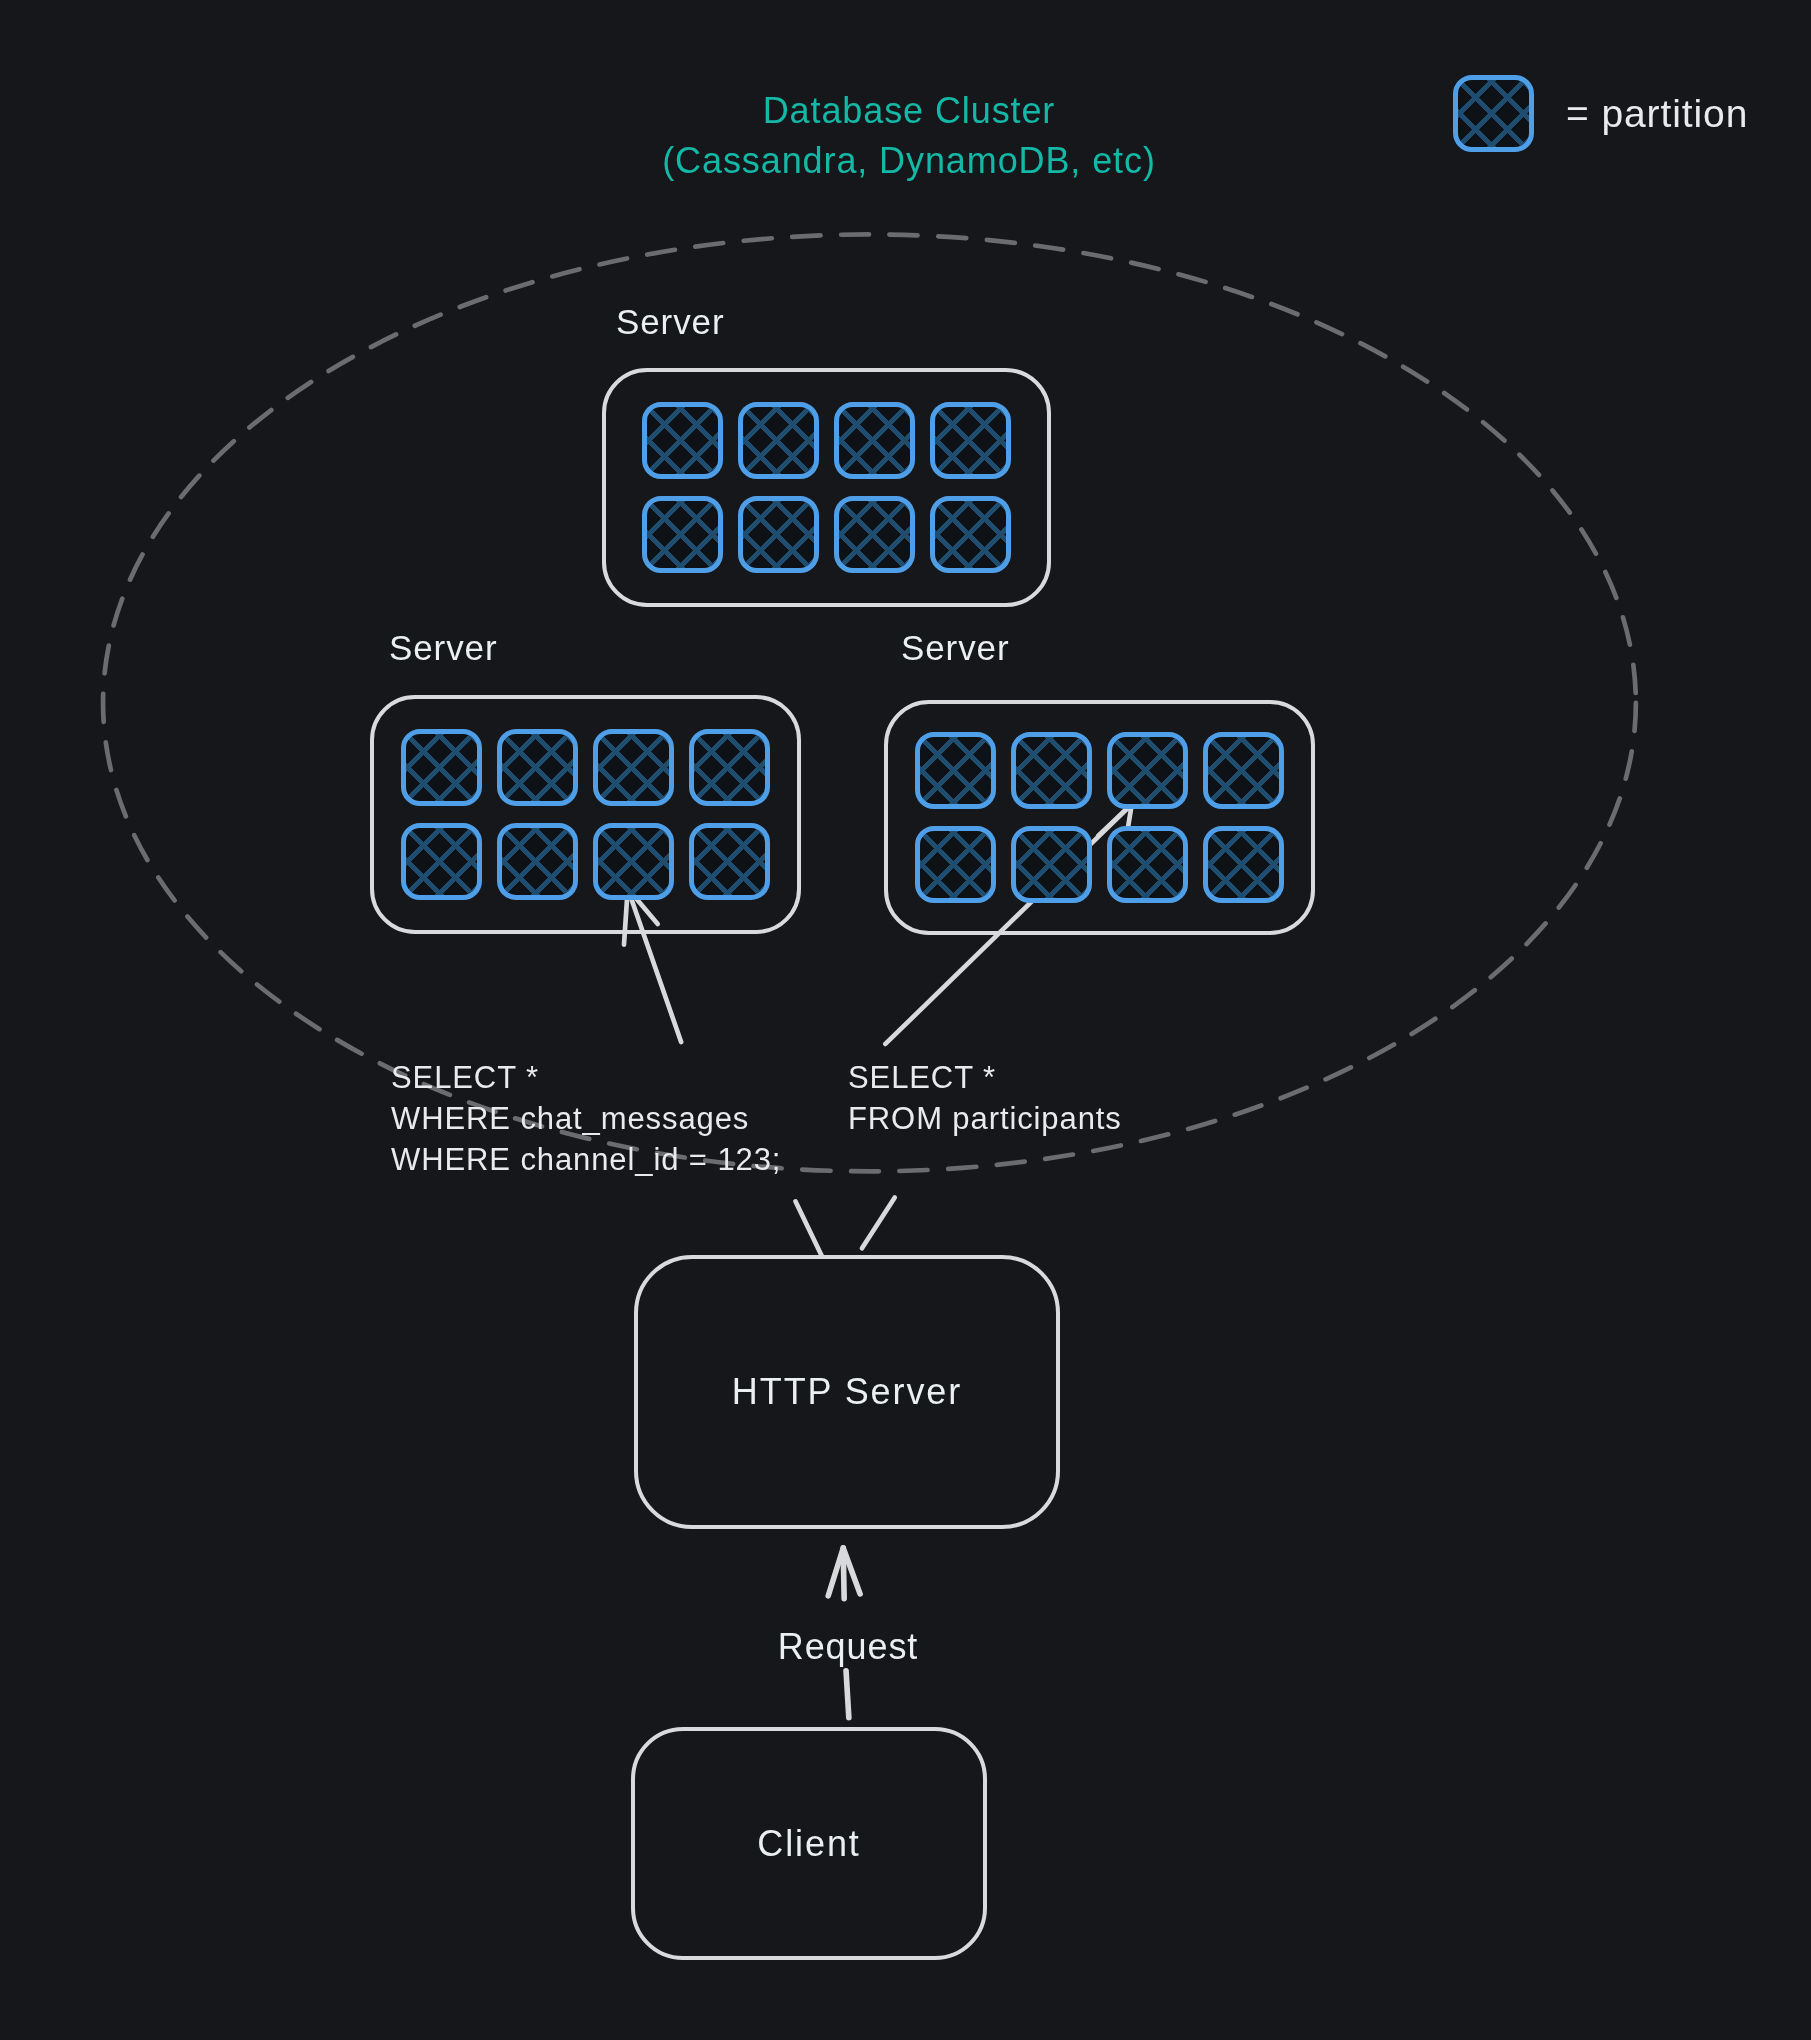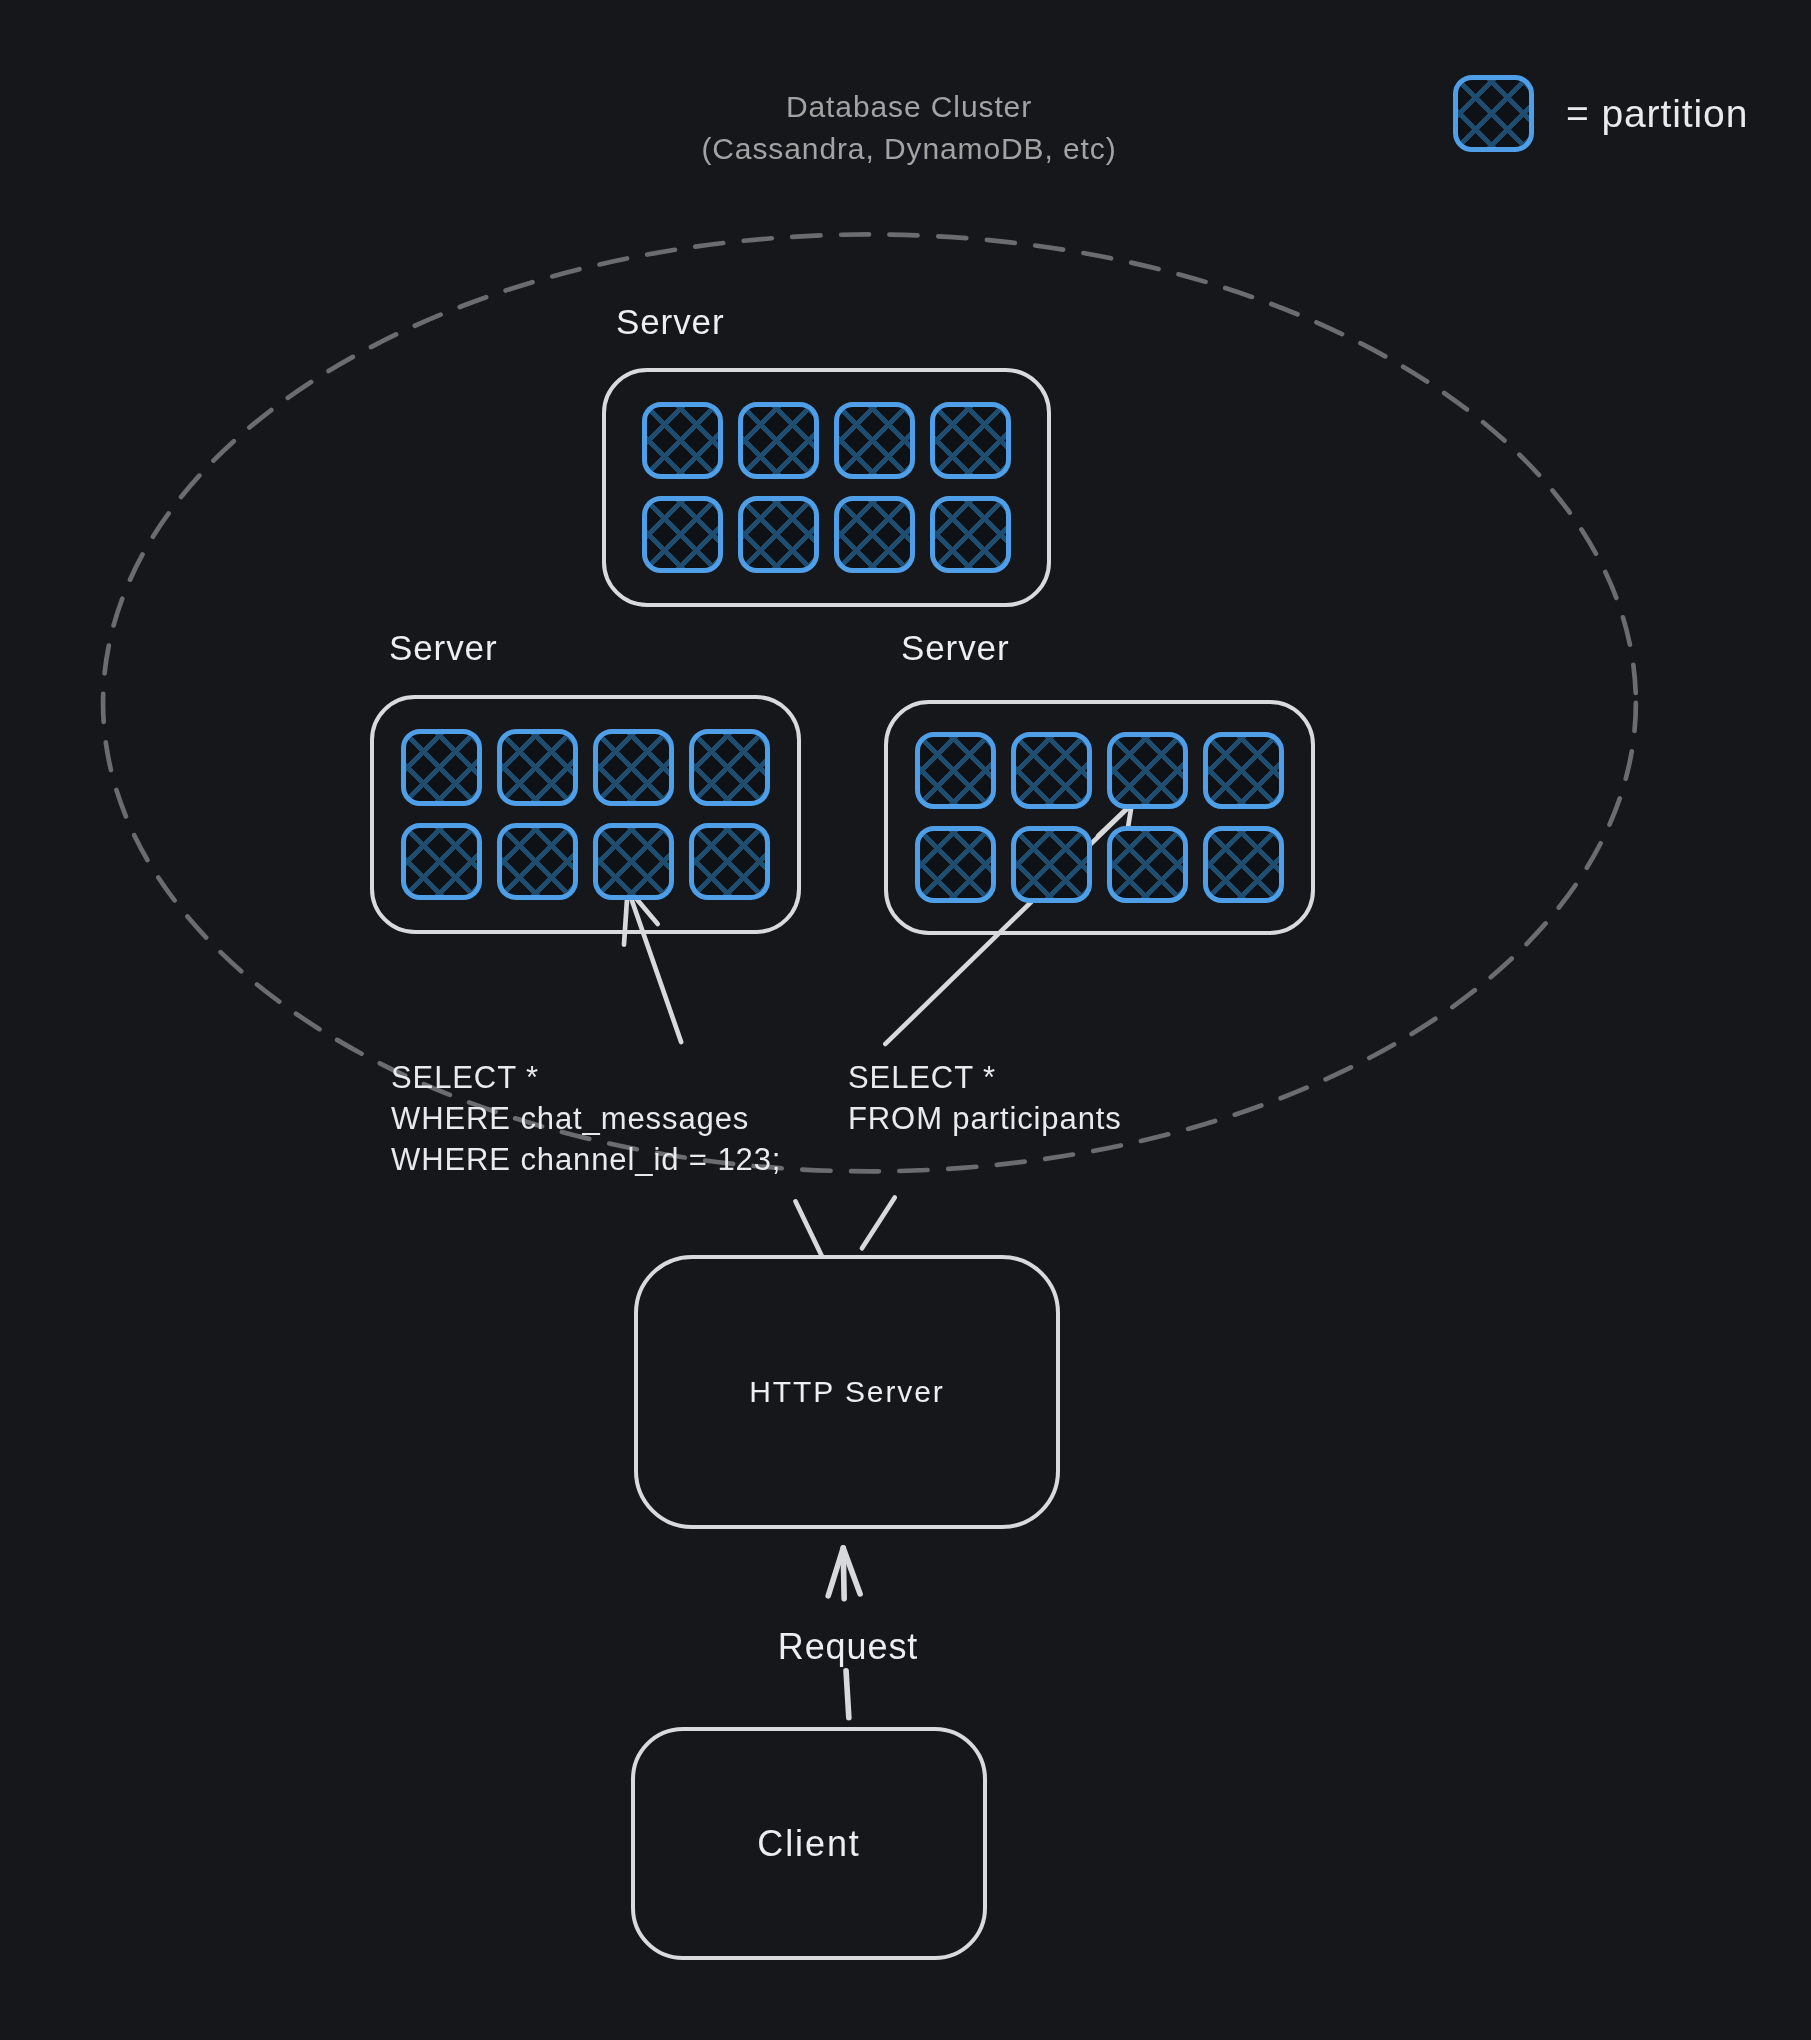--- a/index.html
+++ b/index.html
@@ -7,21 +7,21 @@
     position:relative;
     width:1812px;height:2041px;
     background:#15171a;
     font-family:"Liberation Sans","DejaVu Sans",sans-serif;
     overflow:hidden;
   }
   .overlay{position:absolute;left:0;top:0;width:1812px;height:2041px;pointer-events:none;}
 
   .cluster-title{
     position:absolute;left:534px;top:86px;width:750px;
-    text-align:center;color:#a3a3a3;font-size:30px;line-height:1.4;
+    text-align:center;color:#14b8a6;font-size:36px;line-height:1.4;
     letter-spacing:0.9px;
   }
 
   .legend{position:absolute;left:1417px;top:75px;display:flex;align-items:center;padding-left:36px;}
   .legend .legend-label{color:#e9eaeb;font-size:39px;margin-left:32px;letter-spacing:0.9px;}
 
   .partition{
     width:81px;height:77px;
     border:5.6px solid #4f9fe8;
     border-radius:19px;
@@ -55,21 +55,21 @@
   .query.q-left{left:391px;top:1057px;}
   .query.q-right{left:848px;top:1057px;}
 
   .plain-box{
     position:absolute;
     border:4.7px solid #d9dadc;
     box-sizing:border-box;
     display:flex;align-items:center;justify-content:center;
     color:#eceff1;
   }
-  .http-box{left:634px;top:1255px;width:426px;height:274px;border-radius:58px;font-size:30px;letter-spacing:1.9px;}
+  .http-box{left:634px;top:1255px;width:426px;height:274px;border-radius:58px;font-size:36px;letter-spacing:1.9px;}
   .client-box{left:631px;top:1727px;width:356px;height:233px;border-radius:52px;font-size:36px;letter-spacing:1.9px;}
 
   .request-label{
     position:absolute;left:731px;top:1608px;width:234px;
     text-align:center;color:#eceff1;font-size:36px;letter-spacing:0.9px;margin-top:18px;
   }
 </style>
 </head>
 <body>
 

